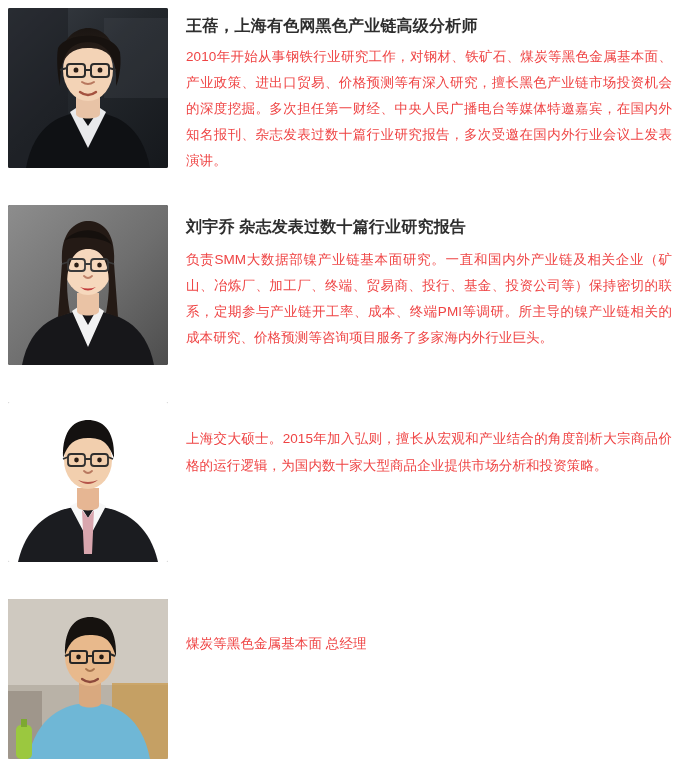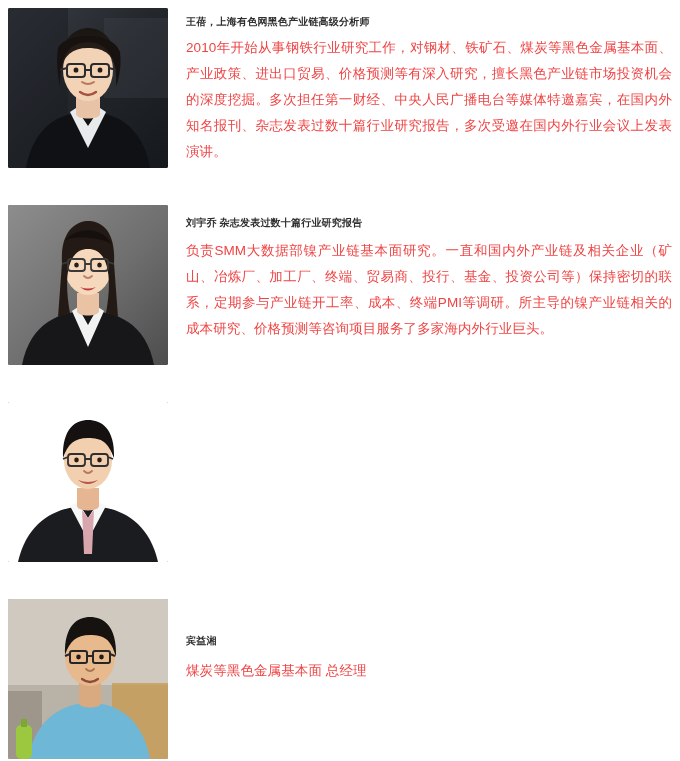--- a/index.html
+++ b/index.html
@@ -38,21 +38,21 @@
     width: 100%;
     height: 100%;
   }
   .info {
     flex: 1 1 auto;
     padding-left: 18px;
     padding-top: 4px;
   }
   .sp-name {
     font-weight: bold;
-    font-size: 10px;
+    font-size: 16px;
     line-height: 1.5;
     color: #2e2e2e;
     margin: 0 0 6px 0;
     letter-spacing: 0.2px;
   }
   .sp-bio {
     font-size: 13.5px;
     line-height: 1.92;
     color: #ef4444;
     margin: 0;
@@ -192,20 +192,21 @@
           <line x1="60" y1="55" x2="55" y2="57"></line>
           <line x1="100" y1="55" x2="105" y2="57"></line>
         </g>
         <ellipse cx="68.5" cy="58" rx="2.3" ry="2.4" fill="#2a1d16"></ellipse>
         <ellipse cx="91.5" cy="58" rx="2.3" ry="2.4" fill="#2a1d16"></ellipse>
         <path d="M76 69 q4 4 8 0" stroke="#b8785f" stroke-width="1.8" fill="none" stroke-linecap="round"></path>
         <path d="M70 78 q10 8 20 0 q-10 4 -20 0 Z" fill="#b5544a"></path>
       </svg>
     </div>
     <div class="info">
+      <p class="sp-bio">上海交大硕士。2015年加入弘则，擅长从宏观和产业结合的角度剖析大宗商品价格的运行逻辑，为国内数十家大型商品企业提供市场分析和投资策略。</p>
     </div>
   </div>
 
   <div class="speaker" id="speaker-3">
     <div class="photo">
       <svg viewBox="0 0 160 160" preserveAspectRatio="xMidYMid slice" aria-hidden="true">
         <rect width="160" height="160" fill="#d8d3cb"></rect>
         <rect x="0" y="0" width="160" height="86" fill="#cfc9c0"></rect>
         <rect x="0" y="86" width="160" height="74" fill="#b9b2a7"></rect>
         <rect x="104" y="84" width="56" height="76" fill="#c99a4e" opacity="0.75"></rect>
@@ -229,18 +230,17 @@
         <ellipse cx="70.5" cy="58" rx="2.3" ry="2.4" fill="#241a13"></ellipse>
         <ellipse cx="93.5" cy="58" rx="2.3" ry="2.4" fill="#241a13"></ellipse>
         <path d="M78 70 q4 4 8 0" stroke="#a9764f" stroke-width="1.8" fill="none" stroke-linecap="round"></path>
         <path d="M74 80 q8 6 16 0" stroke="#8d4a3c" stroke-width="2.2" fill="none" stroke-linecap="round"></path>
 
         <rect x="8" y="126" width="16" height="34" rx="5" fill="#9bc83f"></rect>
         <rect x="13" y="120" width="6" height="8" fill="#7da832"></rect>
       </svg>
     </div>
     <div class="info">
-      <p class="sp-name">宾益湘</p>
       <p class="sp-bio">煤炭等黑色金属基本面 总经理</p>
     </div>
   </div>
 
 </div>
 
 </body></html>

